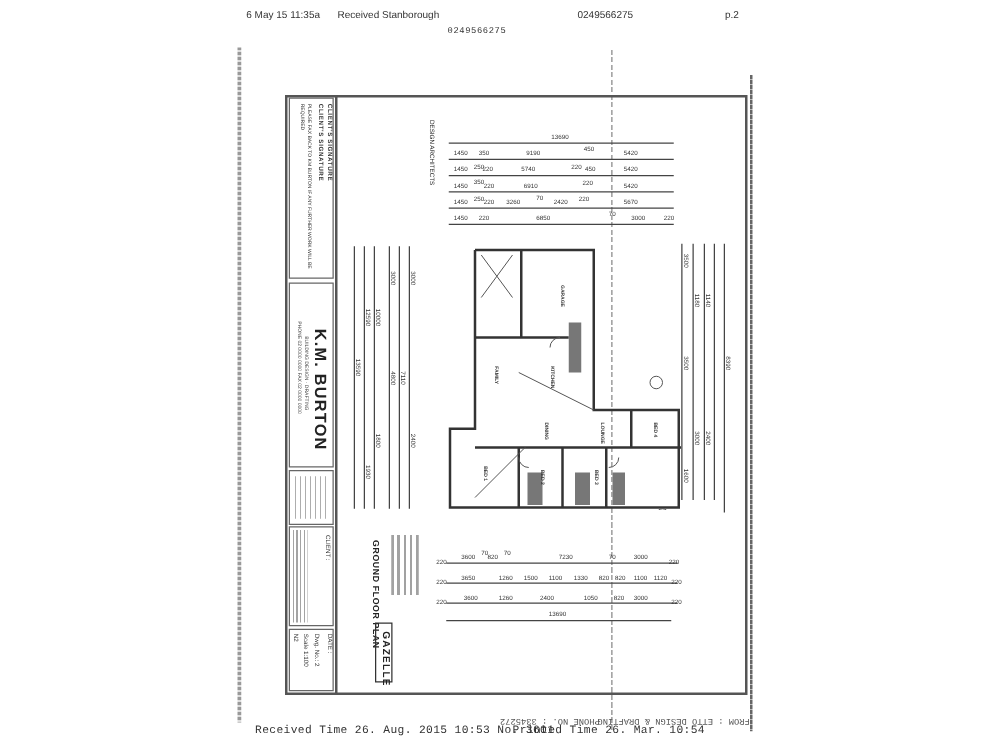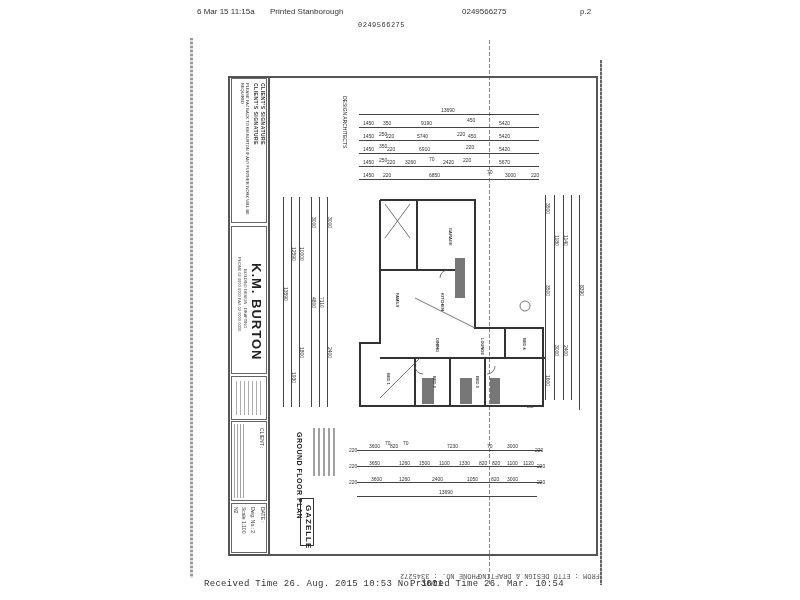--- a/index.html
+++ b/index.html
@@ -29,22 +29,22 @@
   .plan-title { font-size:7px; font-weight:bold; color:#222; letter-spacing:0.5px; }
   .gazelle-box { left:300px; top:498px; width:14px; height:48px; border:1.5px solid #333; box-sizing:border-box; }
   .gazelle-txt { font-size:8px; font-weight:bold; color:#222; letter-spacing:1px; }
   .centerline { left:489px; top:40px; width:1px; height:545px; background:repeating-linear-gradient(#888 0 4px,transparent 4px 6px); }
   .bot-fax { top:579px; font-size:9px; color:#333; white-space:nowrap; letter-spacing:0.3px; }
   .bot-mirror { top:572px; font-size:7px; color:#555; white-space:nowrap; transform:scale(-1,-1); }
 </style>
 </head>
 <body>
 
-<div class="abs fax-hdr" style="left:197px;">6 Mar 15 11:15a</div>
-<div class="abs fax-hdr" style="left:270px;">Printed Stanborough</div>
+<div class="abs fax-hdr" style="left:197px;">6 May 15 11:35a</div>
+<div class="abs fax-hdr" style="left:270px;">Received Stanborough</div>
 <div class="abs fax-hdr" style="left:462px;">0249566275</div>
 <div class="abs fax-hdr" style="left:580px;">p.2</div>
 <div class="abs fax-id-small mono">0249566275</div>
 
 <div class="abs left-edge"></div>
 <div class="abs right-edge"></div>
 <div class="abs centerline"></div>
 
 <div class="abs sheet"></div>
 <div class="abs tb-strip"></div>

